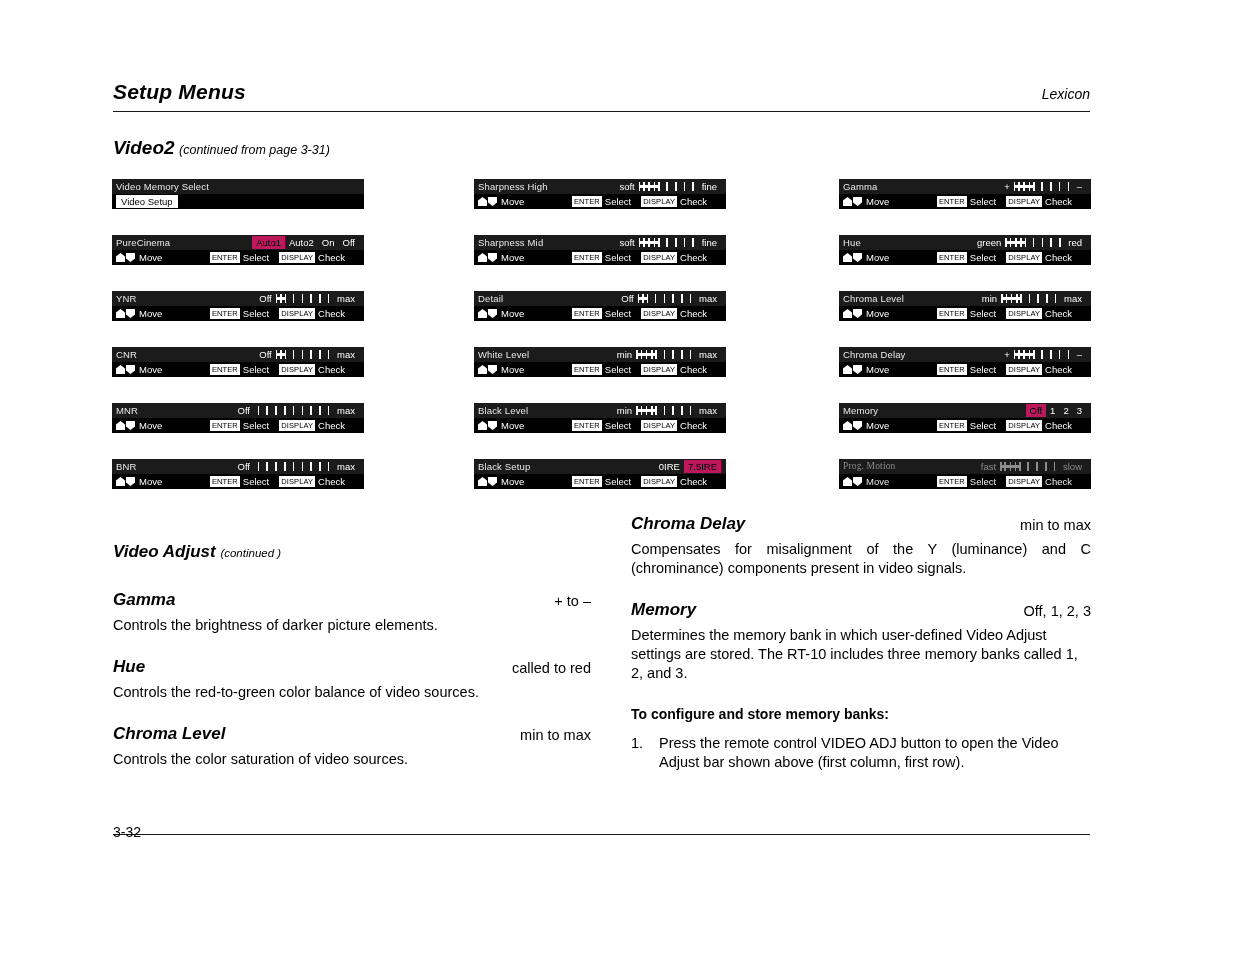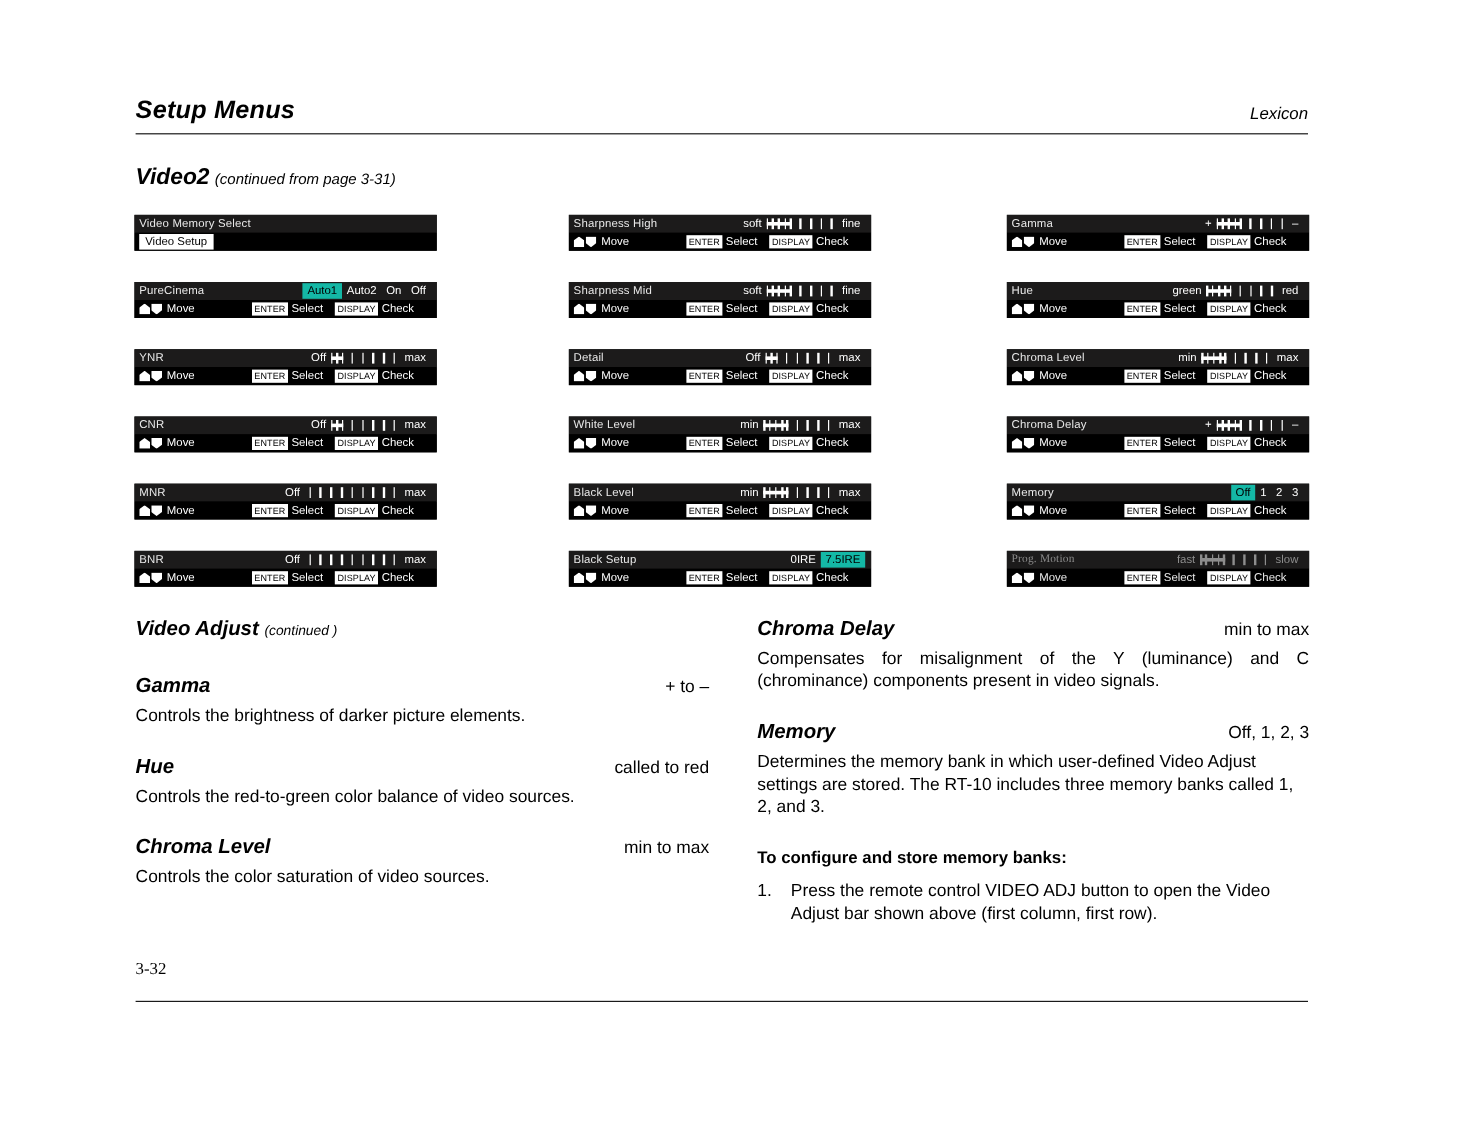--- a/index.html
+++ b/index.html
@@ -68,21 +68,21 @@
   .sld .bar::before{left:0;}
   .sld .bar::after{right:0;}
   .sld .bar .mid{position:absolute;top:-3px;width:1.6px;height:9px;background:#fff;}
   .sld .tick{display:inline-block;width:1.6px;height:9px;background:#fff;margin:0 3.6px;}
   .osd.dim .sld .bar,.osd.dim .sld .bar::before,.osd.dim .sld .bar::after,
   .osd.dim .sld .bar .mid,.osd.dim .sld .tick{background:#8d8d8d;}
 
   
   .opts{display:inline-flex;align-items:center;gap:0;}
   .opt{display:inline-block;padding:0 4px;line-height:13px;}
-  .opt.sel{background:#14b8a6;color:#000000;}
+  .opt.sel{background:#be185d;color:#000000;}
 
   
   .hint{
     position:absolute;left:4px;top:16px;right:19px;height:13px;
     display:flex;align-items:center;font-size:9.5px;color:#ffffff;
   }
   .osd.dim .hint{color:#e9e9e9;}
   .arrow-up,.arrow-dn{
     display:inline-block;width:9px;height:9px;background:#fff;margin-right:1px;
   }
@@ -97,39 +97,39 @@
   }
   .hint .grp{display:inline-flex;align-items:center;gap:3px;margin-left:10px;}
 
   .chip-white{
     display:inline-block;background:#ffffff;color:#000;
     padding:0 5px;line-height:13px;
   }
 
   
   .body-col{position:absolute;top:514px;}
-  .body-col.left{left:113px;width:478px;}
+  .body-col.left{left:113px;width:478px;margin-top:28px;}
   .body-col.right{left:631px;width:460px;}
 
   .blk{position:relative;margin-bottom:22px;}
   .blk h3{
     margin:0;font-style:italic;font-weight:bold;font-size:17px;
     display:inline-block;
   }
   .blk h3 .cont{font-style:italic;font-weight:normal;font-size:11.5px;}
   .range{position:absolute;right:0;top:3px;font-size:14.5px;}
   .desc{margin:6px 0 0 0;font-size:14.5px;line-height:19px;}
   .desc.just{text-align:justify;}
   .sub{margin:0;font-size:14px;font-weight:bold;line-height:19px;}
   .ol{margin:10px 0 0 0;position:relative;}
   .li{position:relative;padding-left:28px;font-size:14.5px;line-height:19px;}
   .li .num{position:absolute;left:0;top:0;}
 
   
-  .pgnum{position:absolute;left:113px;top:801px;font-size:14px;font-family:Liberation Serif, serif;}
+  .pgnum{position:absolute;left:113px;top:824px;font-size:14px;}
 </style>
 </head>
 <body>
 
 <div class="page">
 
   <div class="hdr">
     <div class="hdr-title">Setup Menus</div>
     <div class="hdr-right">Lexicon</div>
   </div>

